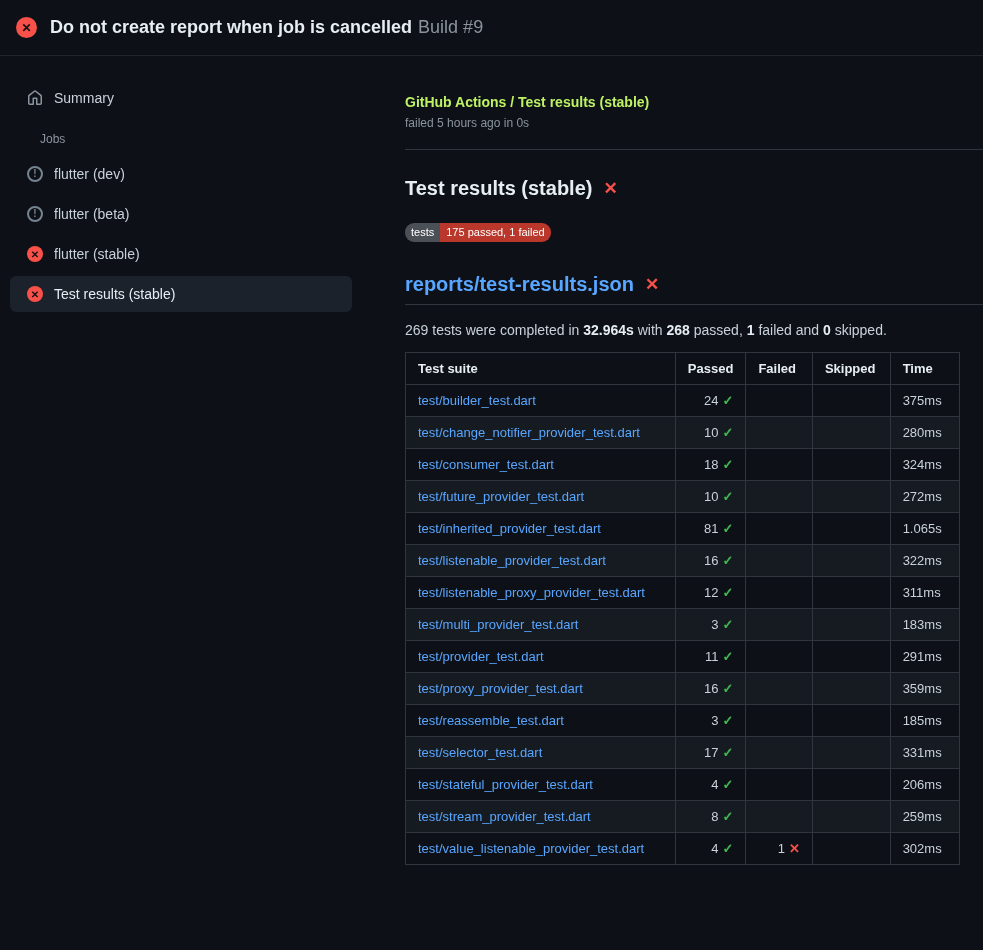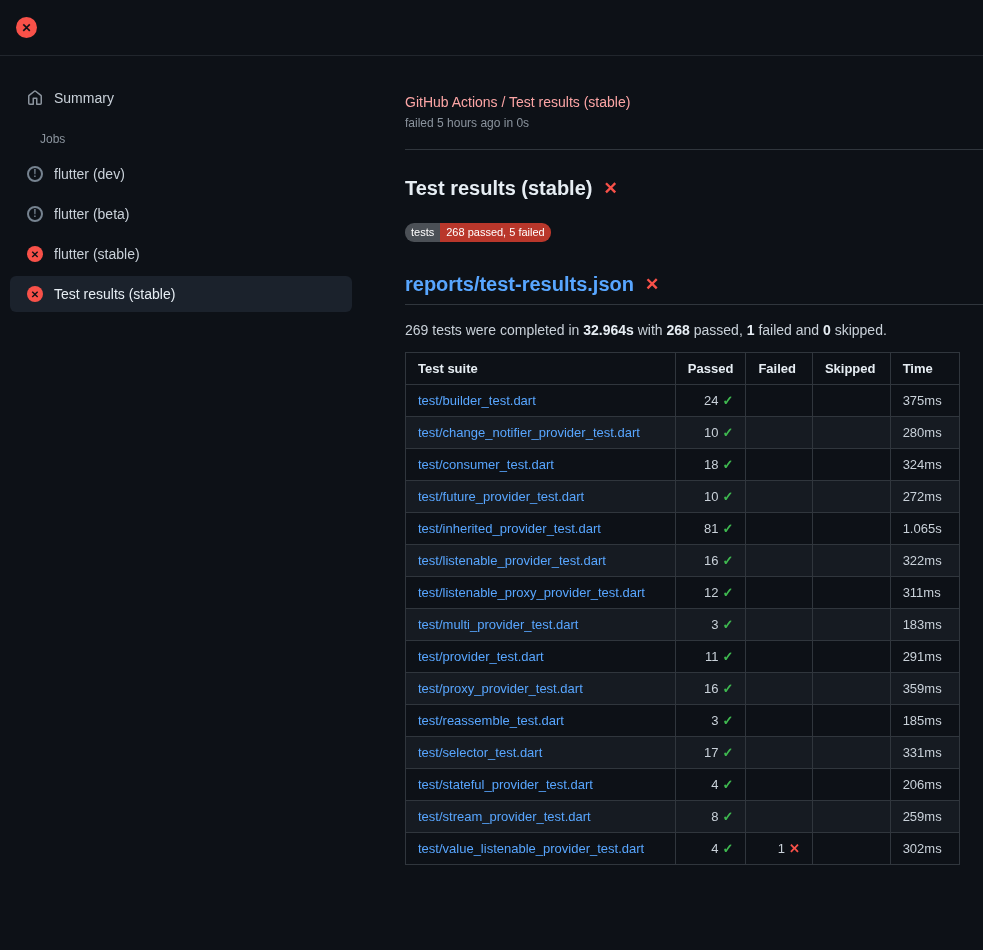--- a/index.html
+++ b/index.html
@@ -47,21 +47,21 @@
   .side-item {
     display: flex; align-items: center; gap: 11px;
     height: 36px; padding: 0 17px; margin-bottom: 4px;
     border-radius: 6px; color: #c9d1d9; cursor: pointer;
   }
   .side-item.selected { background: #1b222c; color: #e6edf3; }
   .jobs-label { margin: 16px 0 10px 30px; font-size: 12px; color: #8b949e; }
 
   
   .main { flex: 1; padding: 38px 0 0 29px; }
-  .breadcrumb { font-size: 14px; font-weight: 400; color: #fca5a5; }
+  .breadcrumb { font-size: 14px; font-weight: 700; color: #bef264; }
   .run-meta { margin-top: 6px; font-size: 12px; color: #8b949e; }
   .divider { border-bottom: 1px solid #30363d; margin-top: 19px; }
 
   .section-title {
     margin-top: 27px; display: flex; align-items: center; gap: 11px;
     font-size: 20px; font-weight: 700; color: #e6edf3;
   }
   .section-title .x-mark { font-size: 17px; }
 
   .badge {
@@ -99,20 +99,21 @@
   table.results col.c-skipped { width: 78px; }
   table.results col.c-time { width: 70px; }
   .check { color: #3fb950; font-weight: 700; margin-left: 4px; }
   .cross { color: #f85149; font-weight: 700; margin-left: 4px; }
 </style>
 </head>
 <body>
 
 <header class="topbar">
   <span class="x-circle lg">✕</span>
+  <h1><span>Do not create report when job is cancelled</span><span class="build">Build #9</span></h1>
 </header>
 
 <div class="content">
   <aside class="sidebar">
     <div class="side-item">
       <svg class="home-svg" viewBox="0 0 16 16">
         <path d="M6.906.664a1.749 1.749 0 0 1 2.187 0l5.25 4.2c.415.332.657.835.657 1.367v7.019A1.75 1.75 0 0 1 13.25 15h-3.5a.75.75 0 0 1-.75-.75V9H7v5.25a.75.75 0 0 1-.75.75h-3.5A1.75 1.75 0 0 1 1 13.25V6.23c0-.531.242-1.034.657-1.366l5.25-4.2Zm1.25 1.171a.25.25 0 0 0-.312 0l-5.25 4.2a.25.25 0 0 0-.094.196v7.019c0 .138.112.25.25.25H5.5V8.25a.75.75 0 0 1 .75-.75h3.5a.75.75 0 0 1 .75.75v5.25h2.75a.25.25 0 0 0 .25-.25V6.23a.25.25 0 0 0-.094-.195l-5.25-4.2Z"></path>
       </svg>
       <span>Summary</span>
     </div>
@@ -142,21 +143,21 @@
     <div class="run-meta">failed 5 hours ago in 0s</div>
     <div class="divider"></div>
 
     <div class="section-title">
       <span>Test results (stable)</span>
       <span class="x-mark">✕</span>
     </div>
 
     <div class="badge">
       <span class="badge-label">tests</span>
-      <span class="badge-value">268 passed, 5 failed</span>
+      <span class="badge-value">175 passed, 1 failed</span>
     </div>
 
     <div class="report-title">
       <a href="#">reports/test-results.json</a>
       <span class="x-mark">✕</span>
     </div>
 
     <p class="summary"><span>269 tests were completed in </span><b>32.964s</b><span> with </span><b>268</b><span> passed, </span><b>1</b><span> failed and </span><b>0</b><span> skipped.</span></p>
 
     <table class="results" id="results-table">

